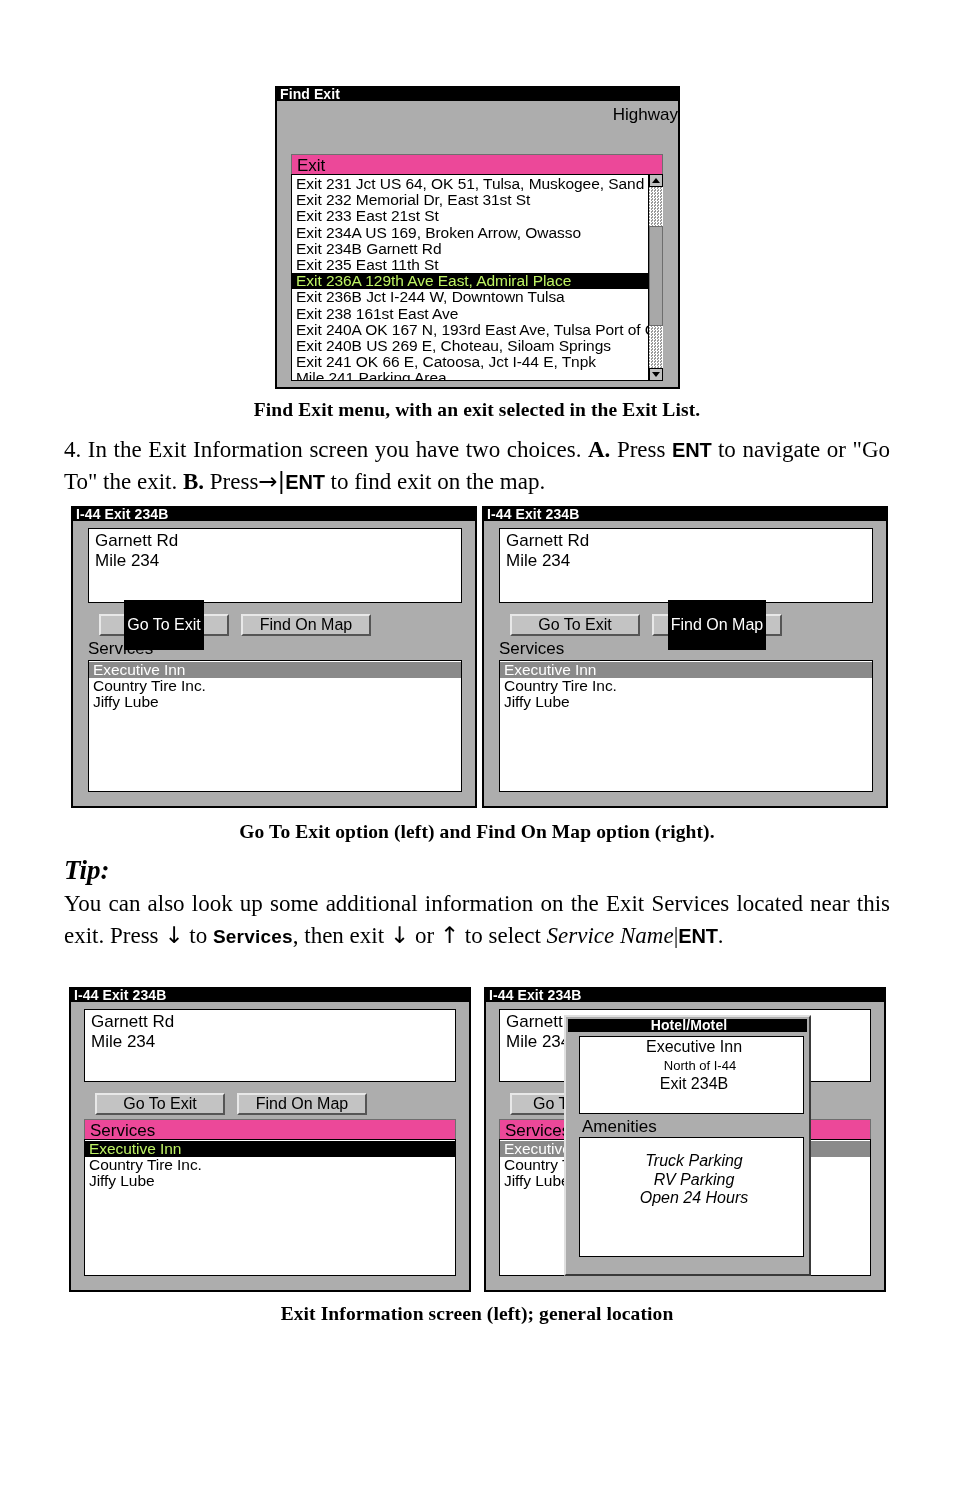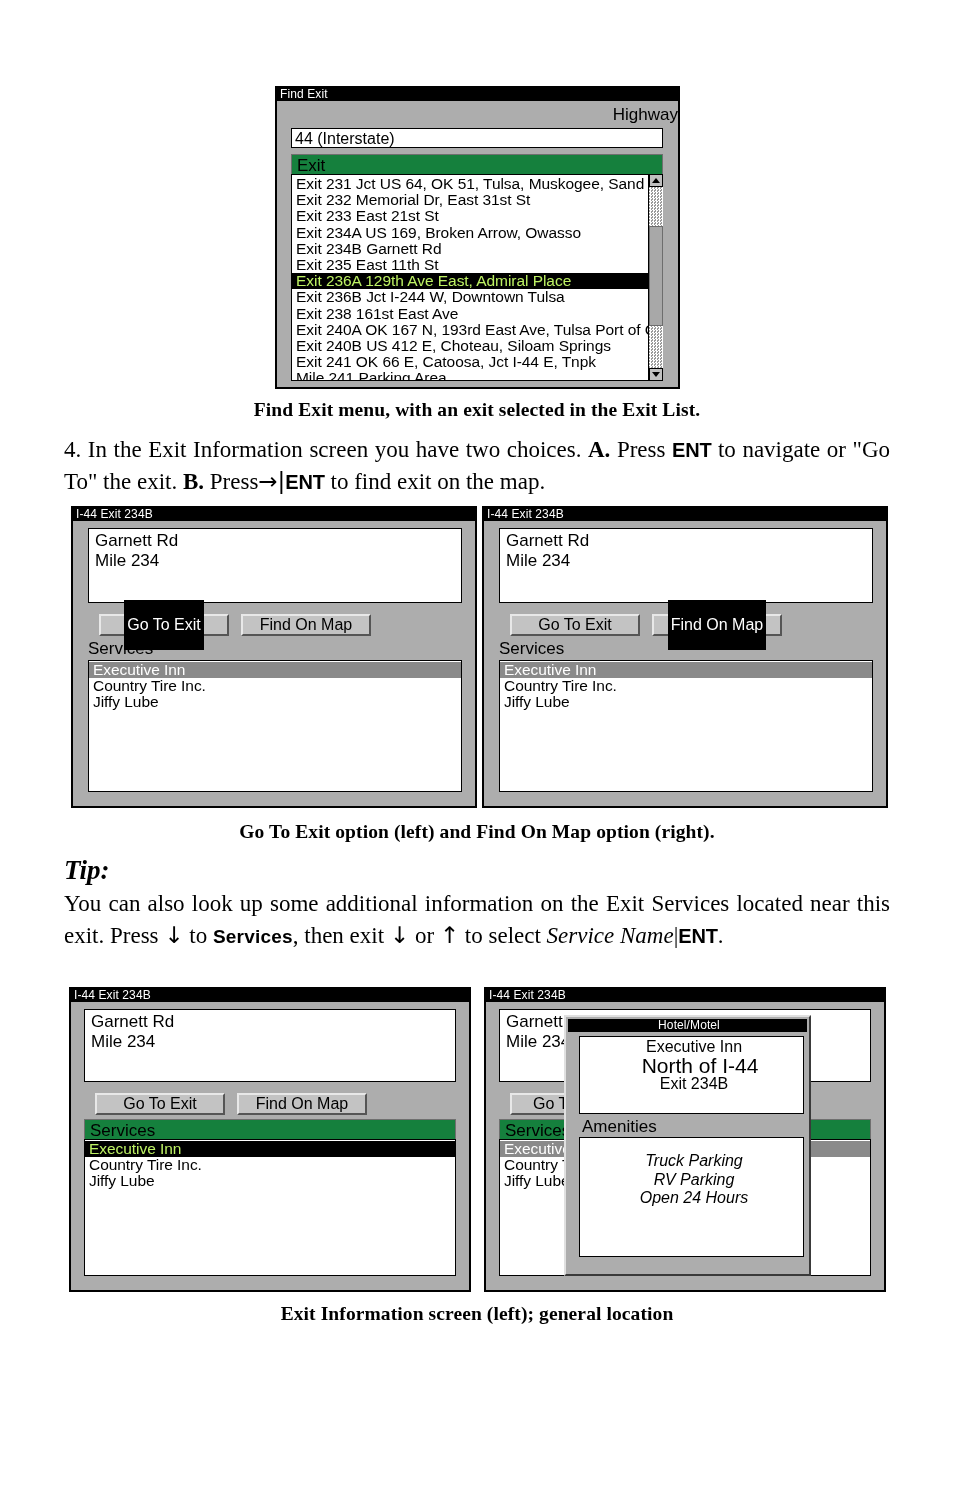--- a/index.html
+++ b/index.html
@@ -65,41 +65,41 @@
     background: #adadad;
     border: 2px solid #000000;
     box-sizing: border-box;
     font-family: "Liberation Sans", sans-serif;
     color: #000000;
   }
   .titlebar {
     background: #000000;
     color: #ffffff;
     font-family: "Liberation Sans", sans-serif;
-    font-weight: normal;
-    font-size: 12px;
+    font-weight: bold;
+    font-size: 14px;
     line-height: 13px;
     height: 13px;
     padding-left: 3px;
     letter-spacing: .1px;
     overflow: hidden;
     white-space: nowrap;
   }
   .field-label {
     font-size: 17px;
     line-height: 20px;
     padding-left: 4px;
   }
   .white-box {
     background: #ffffff;
     border: 1px solid #000000;
     box-sizing: border-box;
   }
   .hdr-bar {
-    background: #15803d;
+    background: #ec4899;
     color: #000000;
     font-size: 17px;
     line-height: 21px;
     padding-left: 5px;
     border: 1px solid #6f6f6f;
     border-bottom: none;
     box-sizing: border-box;
     overflow: hidden;
     white-space: nowrap;
   }
@@ -199,40 +199,36 @@
 <body>
 
 <div class="page">
 
   <div class="shot" style="left:275px; top:86px; width:405px; height:303px;">
 
     <div class="titlebar">Find Exit</div>
 
     <div class="field-label" style="margin-top:4px;text-align:right;">Highway</div>
 
-    <div class="white-box" style="position:absolute; left:14px; top:40px; width:372px; height:20px;
-                font-size:16px; line-height:19px; padding-left:3px; box-sizing:border-box;">
-      <span>44 (Interstate)</span>
-    </div>
 
     <div class="hdr-bar" style="position:absolute; left:14px; top:66px; width:372px; height:20px;">Exit</div>
 
     <div class="white-box" style="position:absolute; left:14px; top:86px; width:372px; height:207px; overflow:hidden;">
       <div id="exit-rows" style="padding-top:1px;">
           <div class="listrow">Exit 231 Jct US 64, OK 51, Tulsa, Muskogee, Sand Springs,</div>
           <div class="listrow">Exit 232 Memorial Dr, East 31st St</div>
           <div class="listrow">Exit 233 East 21st St</div>
           <div class="listrow">Exit 234A US 169, Broken Arrow, Owasso</div>
           <div class="listrow">Exit 234B Garnett Rd</div>
           <div class="listrow">Exit 235 East 11th St</div>
           <div class="listrow sel-black">Exit 236A 129th Ave East, Admiral Place</div>
           <div class="listrow">Exit 236B Jct I-244 W, Downtown Tulsa</div>
           <div class="listrow">Exit 238 161st East Ave</div>
           <div class="listrow">Exit 240A OK 167 N, 193rd East Ave, Tulsa Port of Catoo</div>
-          <div class="listrow">Exit 240B US 412 E, Choteau, Siloam Springs</div>
+          <div class="listrow">Exit 240B US 269 E, Choteau, Siloam Springs</div>
           <div class="listrow">Exit 241 OK 66 E, Catoosa, Jct I-44 E, Tnpk</div>
           <div class="listrow">Mile 241 Parking Area</div>
         </div>
     </div>
 
     <div class="sbar" style="left:371px; top:86px; height:207px;">
       <div class="sbtn" style="top:0;">
         <span class="tri tri-up"></span>
       </div>
       <div class="sthumb" style="top:52px; height:100px;"></div>
@@ -372,21 +368,21 @@
         </div>
     </div>
 
     <div class="popup" style="left:78px; top:26px; width:247px; height:261px;">
 
       <div class="titlebar" style="margin:2px 2px 0 2px;">Hotel/Motel</div>
 
       <div class="white-box" style="position:absolute; left:13px; top:19px; width:225px; height:78px; padding:1px 0 0 5px;">
         <div id="popup-details">
             <div style="font-size: 16px; line-height: 18.5px; white-space: nowrap;">Executive Inn</div>
-            <div style="font-size: 21px; line-height: 18.5px; white-space: nowrap; margin-left: 12px;">North of I-44</div>
+            <div style="font-size: 13px; line-height: 18.5px; white-space: nowrap; margin-left: 12px;">North of I-44</div>
             <div style="font-size: 16px; line-height: 18.5px; white-space: nowrap;">Exit 234B</div>
           </div>
       </div>
 
       <div class="sub-label" style="position:absolute; left:11px; top:100px;">Amenities</div>
 
       <div class="white-box" style="position:absolute; left:13px; top:120px; width:225px; height:120px; padding:14px 0 0 5px;font-style:italic;">
         <div id="popup-amenities">
             <div style="font-size: 16px; line-height: 18.5px; white-space: nowrap;">Truck Parking</div>
             <div style="font-size: 16px; line-height: 18.5px; white-space: nowrap;">RV Parking</div>

